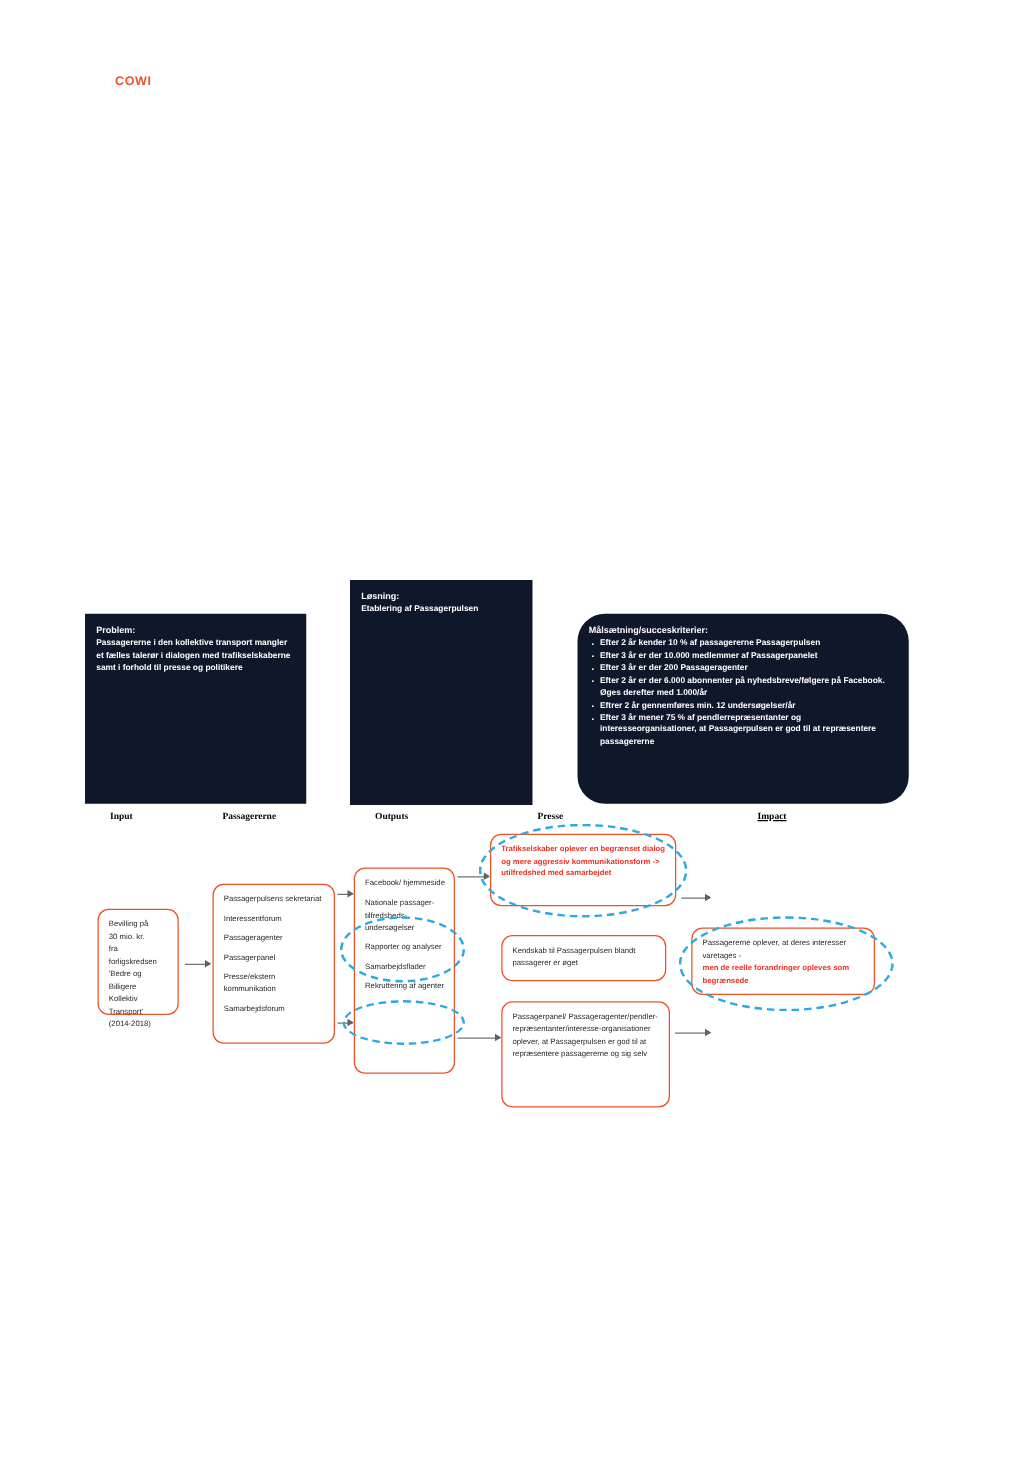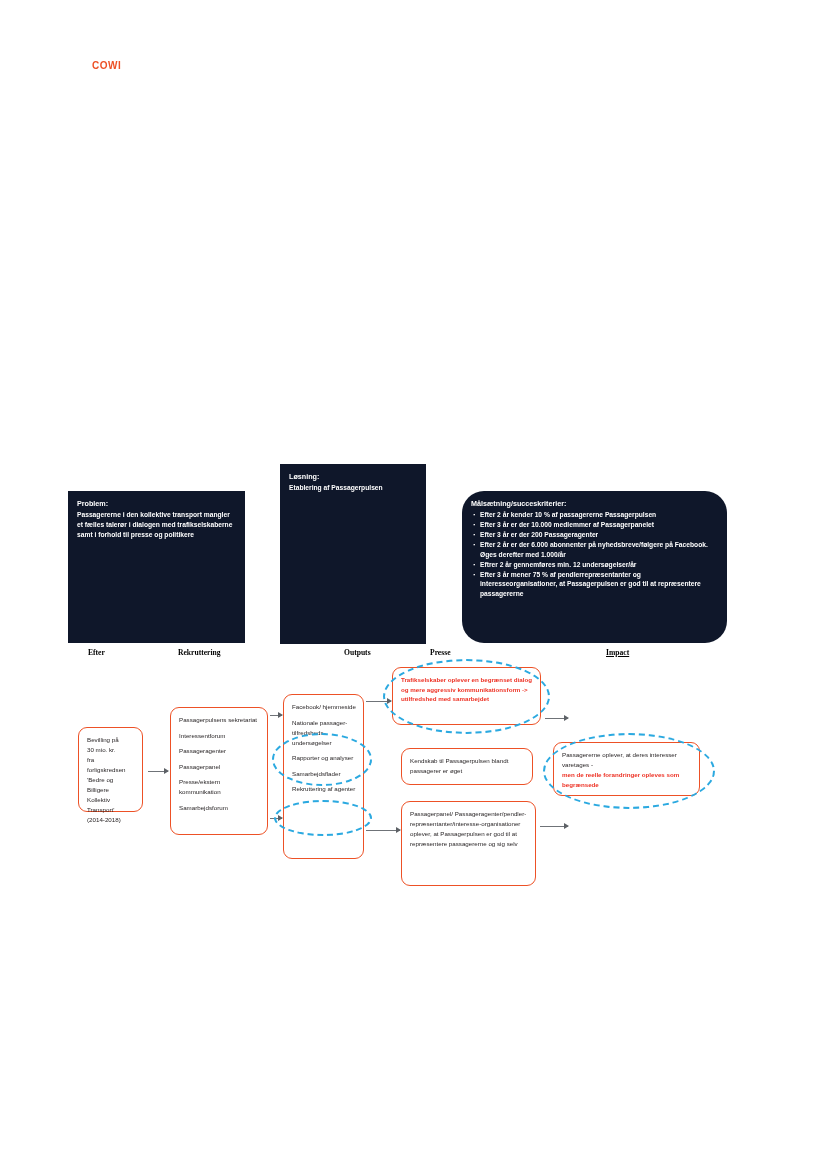--- a/index.html
+++ b/index.html
@@ -46,21 +46,21 @@
 
   
   .collabel{
     position:absolute;top:648px;
     font-size:7.6px;font-weight:700;color:#000;
     font-family:"Liberation Serif","DejaVu Serif",serif;
     white-space:nowrap;
   }
   #lbl-input      {left:88px;}
   #lbl-aktiviteter{left:178px;}
-  #lbl-outputs    {left:300px;margin-left:44px;}
+  #lbl-outputs    {left:300px;}
   #lbl-outcome    {left:430px;}
   #lbl-impact     {left:606px;text-decoration:underline;}
 
   
   .fbox{
     position:absolute;
     box-sizing:border-box;
     border:1.6px solid #ED5126;
     border-radius:9px;
     background:#ffffff;
@@ -138,22 +138,22 @@
     <ul>
       <li>Efter 2 år kender 10 % af passagererne Passagerpulsen</li>
       <li>Efter 3 år er der 10.000 medlemmer af Passagerpanelet</li>
       <li>Efter 3 år er der 200 Passageragenter</li>
       <li>Efter 2 år er der 6.000 abonnenter på nyhedsbreve/følgere på Facebook. Øges derefter med 1.000/år</li>
       <li>Eftrer 2 år gennemføres min. 12 undersøgelser/år</li>
       <li>Efter 3 år mener 75 % af pendlerrepræsentanter og interesseorganisationer, at Passagerpulsen er god til at repræsentere passagererne</li>
     </ul>
   </div>
 
-  <div class="collabel" id="lbl-input">Efter</div>
-  <div class="collabel" id="lbl-aktiviteter">Rekruttering</div>
+  <div class="collabel" id="lbl-input">Input</div>
+  <div class="collabel" id="lbl-aktiviteter">Passagererne</div>
   <div class="collabel" id="lbl-outputs">Outputs</div>
   <div class="collabel" id="lbl-outcome">Presse</div>
   <div class="collabel" id="lbl-impact">Impact</div>
 
   <div class="fbox" id="fb-bevilling">
     <span class="ln">Bevilling på</span>
     <span class="ln">30 mio. kr.</span>
     <span class="ln">fra</span>
     <span class="ln">forligskredsen</span>
     <span class="ln">'Bedre og</span>

